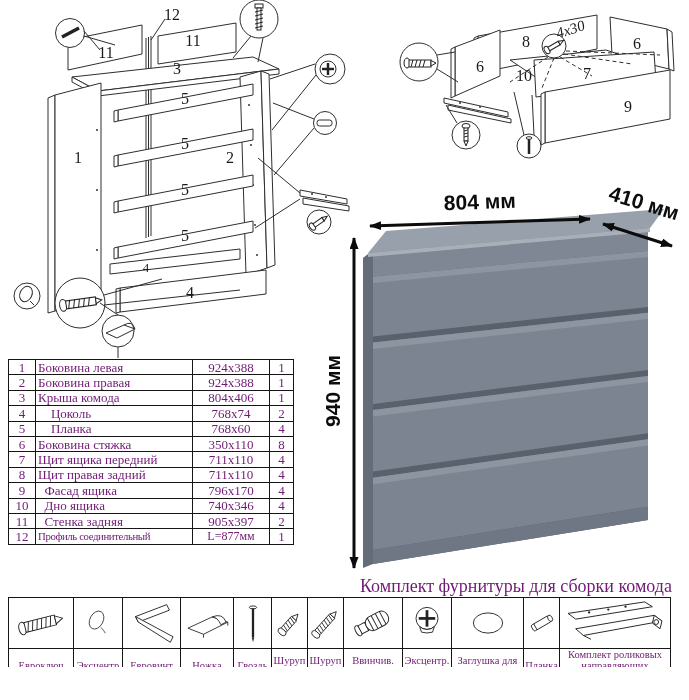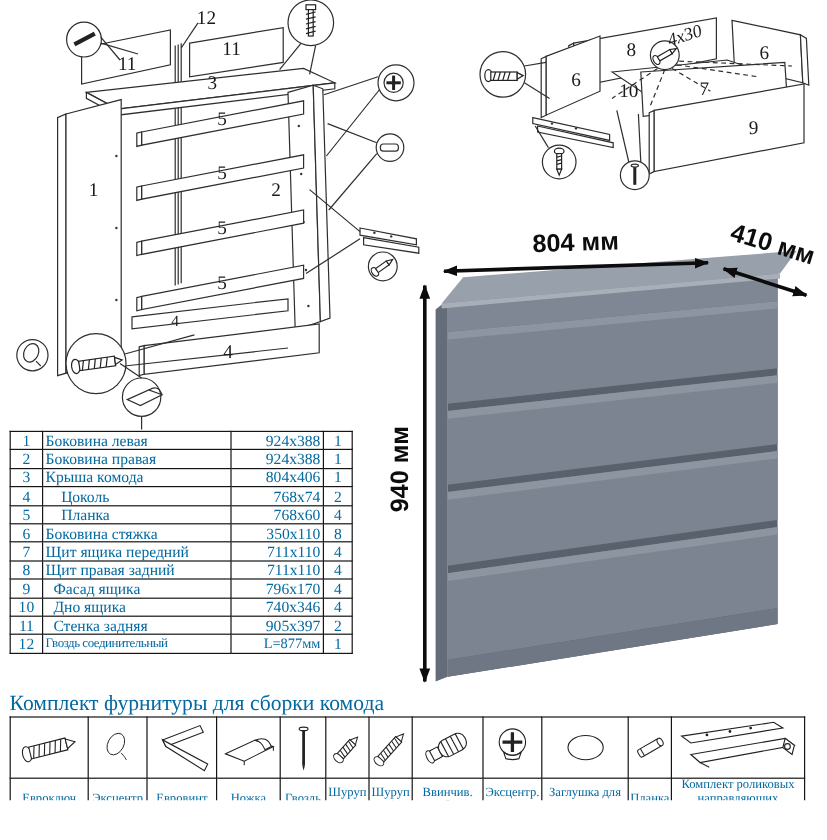--- a/index.html
+++ b/index.html
@@ -1,34 +1,34 @@
 <!DOCTYPE html>
 <html><head>
 <meta charset="utf-8">
 <style>
   html,body{margin:0;padding:0;background:#fff;}
   .page{position:relative;width:689px;height:667px;background:#fff;overflow:hidden;
-        font-family:"Liberation Serif", serif;color:#0369a1;}
+        font-family:"Liberation Serif", serif;color:#701a75;}
   svg{position:absolute;overflow:visible;}
   svg text{font-family:"Liberation Serif", serif;fill:#1a1a1a;}
   .ln{stroke:#2e2e2e;stroke-width:1;fill:none;}
   .pnl{stroke:#2e2e2e;stroke-width:1;fill:#fff;}
   .lbl{font-size:16px;}
   .lbl-s{font-size:13px;}
   
   .parts{position:absolute;left:8px;top:359px;border-collapse:collapse;}
   .parts td{border:1.5px solid #151515;font-size:13px;line-height:1;height:14.4px;padding:0 2px;}
   .parts td.num{width:22px;text-align:center;}
   .parts td.pname{width:152px;white-space:nowrap;}
-  .parts td.size{width:72px;text-align:right;}
+  .parts td.size{width:72px;text-align:center;}
   .parts td.qty{width:19px;text-align:center;}
   .parts tr.cond td.pname{font-size:10.8px;letter-spacing:-0.4px;}
   .parts tr.cond td.size{font-size:12px;}
   
-  .hw-title{position:absolute;left:8px;top:576px;width:664px;text-align:left;
+  .hw-title{position:absolute;left:8px;top:576px;width:664px;text-align:right;
             font-size:18px;}
   .hw{position:absolute;left:8px;top:597px;border-collapse:collapse;table-layout:fixed;}
   .hw td{border:1.5px solid #151515;text-align:center;vertical-align:middle;padding:0;overflow:hidden;}
   .hw .icon-row td{height:50px;}
   .hw .name-row td{height:27px;font-size:10.5px;line-height:1.08;padding:0 1px;}
   .hw .qty-row td{height:19px;font-size:15px;}
   .hw svg{position:static;display:block;margin:0 auto;}
   .dim-t{font-family:"Liberation Sans", sans-serif;font-weight:bold;font-size:21px;fill:#0c0c0c;}
 </style>
 </head>
@@ -329,21 +329,21 @@
           <td class="qty">4</td>
         </tr>
       <tr>
           <td class="num">11</td>
           <td class="pname">&nbsp;&nbsp;Стенка задняя</td>
           <td class="size">905x397</td>
           <td class="qty">2</td>
         </tr>
       <tr class="cond">
           <td class="num">12</td>
-          <td class="pname">Гвоздь соединительный</td>
+          <td class="pname">Профиль соединительный</td>
           <td class="size">L=877мм</td>
           <td class="qty">1</td>
         </tr>
     </tbody>
   </table>
 
   <div class="hw-title">Комплект фурнитуры для сборки комода</div>
 
   <table class="hw">
     <colgroup>

